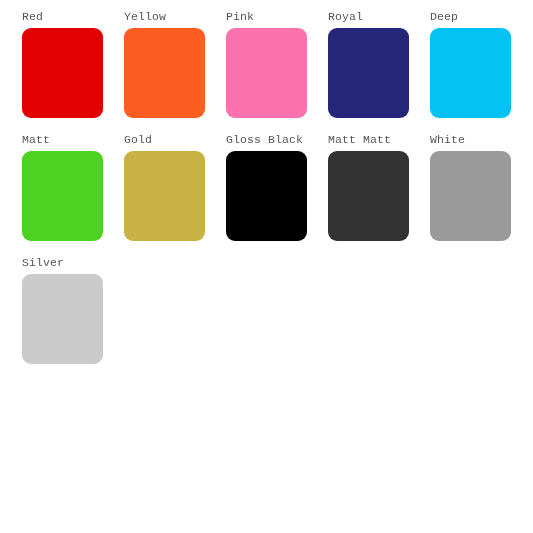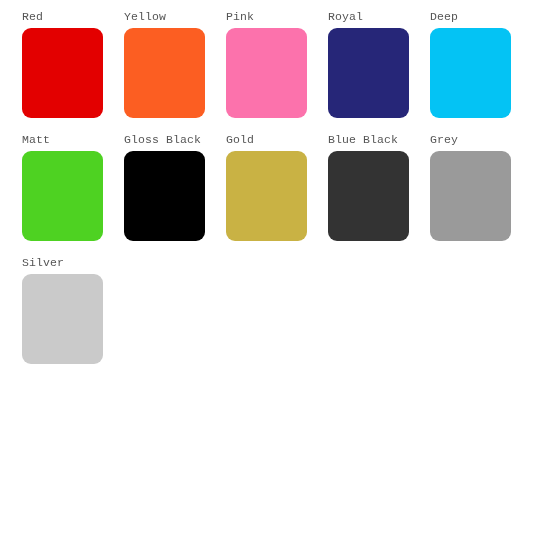--- a/index.html
+++ b/index.html
@@ -88,33 +88,33 @@
       </div>
       <div class="swatch-cell">
         <div class="swatch-label">Deep</div>
         <div class="swatch-chip" style="background-color: rgb(4, 195, 244);"></div>
       </div>
       <div class="swatch-cell">
         <div class="swatch-label">Matt</div>
         <div class="swatch-chip" style="background-color: rgb(78, 210, 34);"></div>
       </div>
       <div class="swatch-cell">
+        <div class="swatch-label">Gold</div>
+        <div class="swatch-chip" style="background-color: rgb(201, 178, 68);"></div>
+      </div>
+      <div class="swatch-cell">
         <div class="swatch-label">Gloss Black</div>
         <div class="swatch-chip" style="background-color: rgb(0, 0, 0);"></div>
       </div>
       <div class="swatch-cell">
-        <div class="swatch-label">Gold</div>
-        <div class="swatch-chip" style="background-color: rgb(201, 178, 68);"></div>
-      </div>
-      <div class="swatch-cell">
-        <div class="swatch-label">Blue Black</div>
+        <div class="swatch-label">Matt Matt</div>
         <div class="swatch-chip" style="background-color: rgb(51, 51, 51);"></div>
       </div>
       <div class="swatch-cell">
-        <div class="swatch-label">Grey</div>
+        <div class="swatch-label">White</div>
         <div class="swatch-chip" style="background-color: rgb(154, 154, 154);"></div>
       </div>
       <div class="swatch-cell">
         <div class="swatch-label">Silver</div>
         <div class="swatch-chip" style="background-color: rgb(202, 202, 202);"></div>
       </div>
     </div>
 </div>
 
 </body></html>

